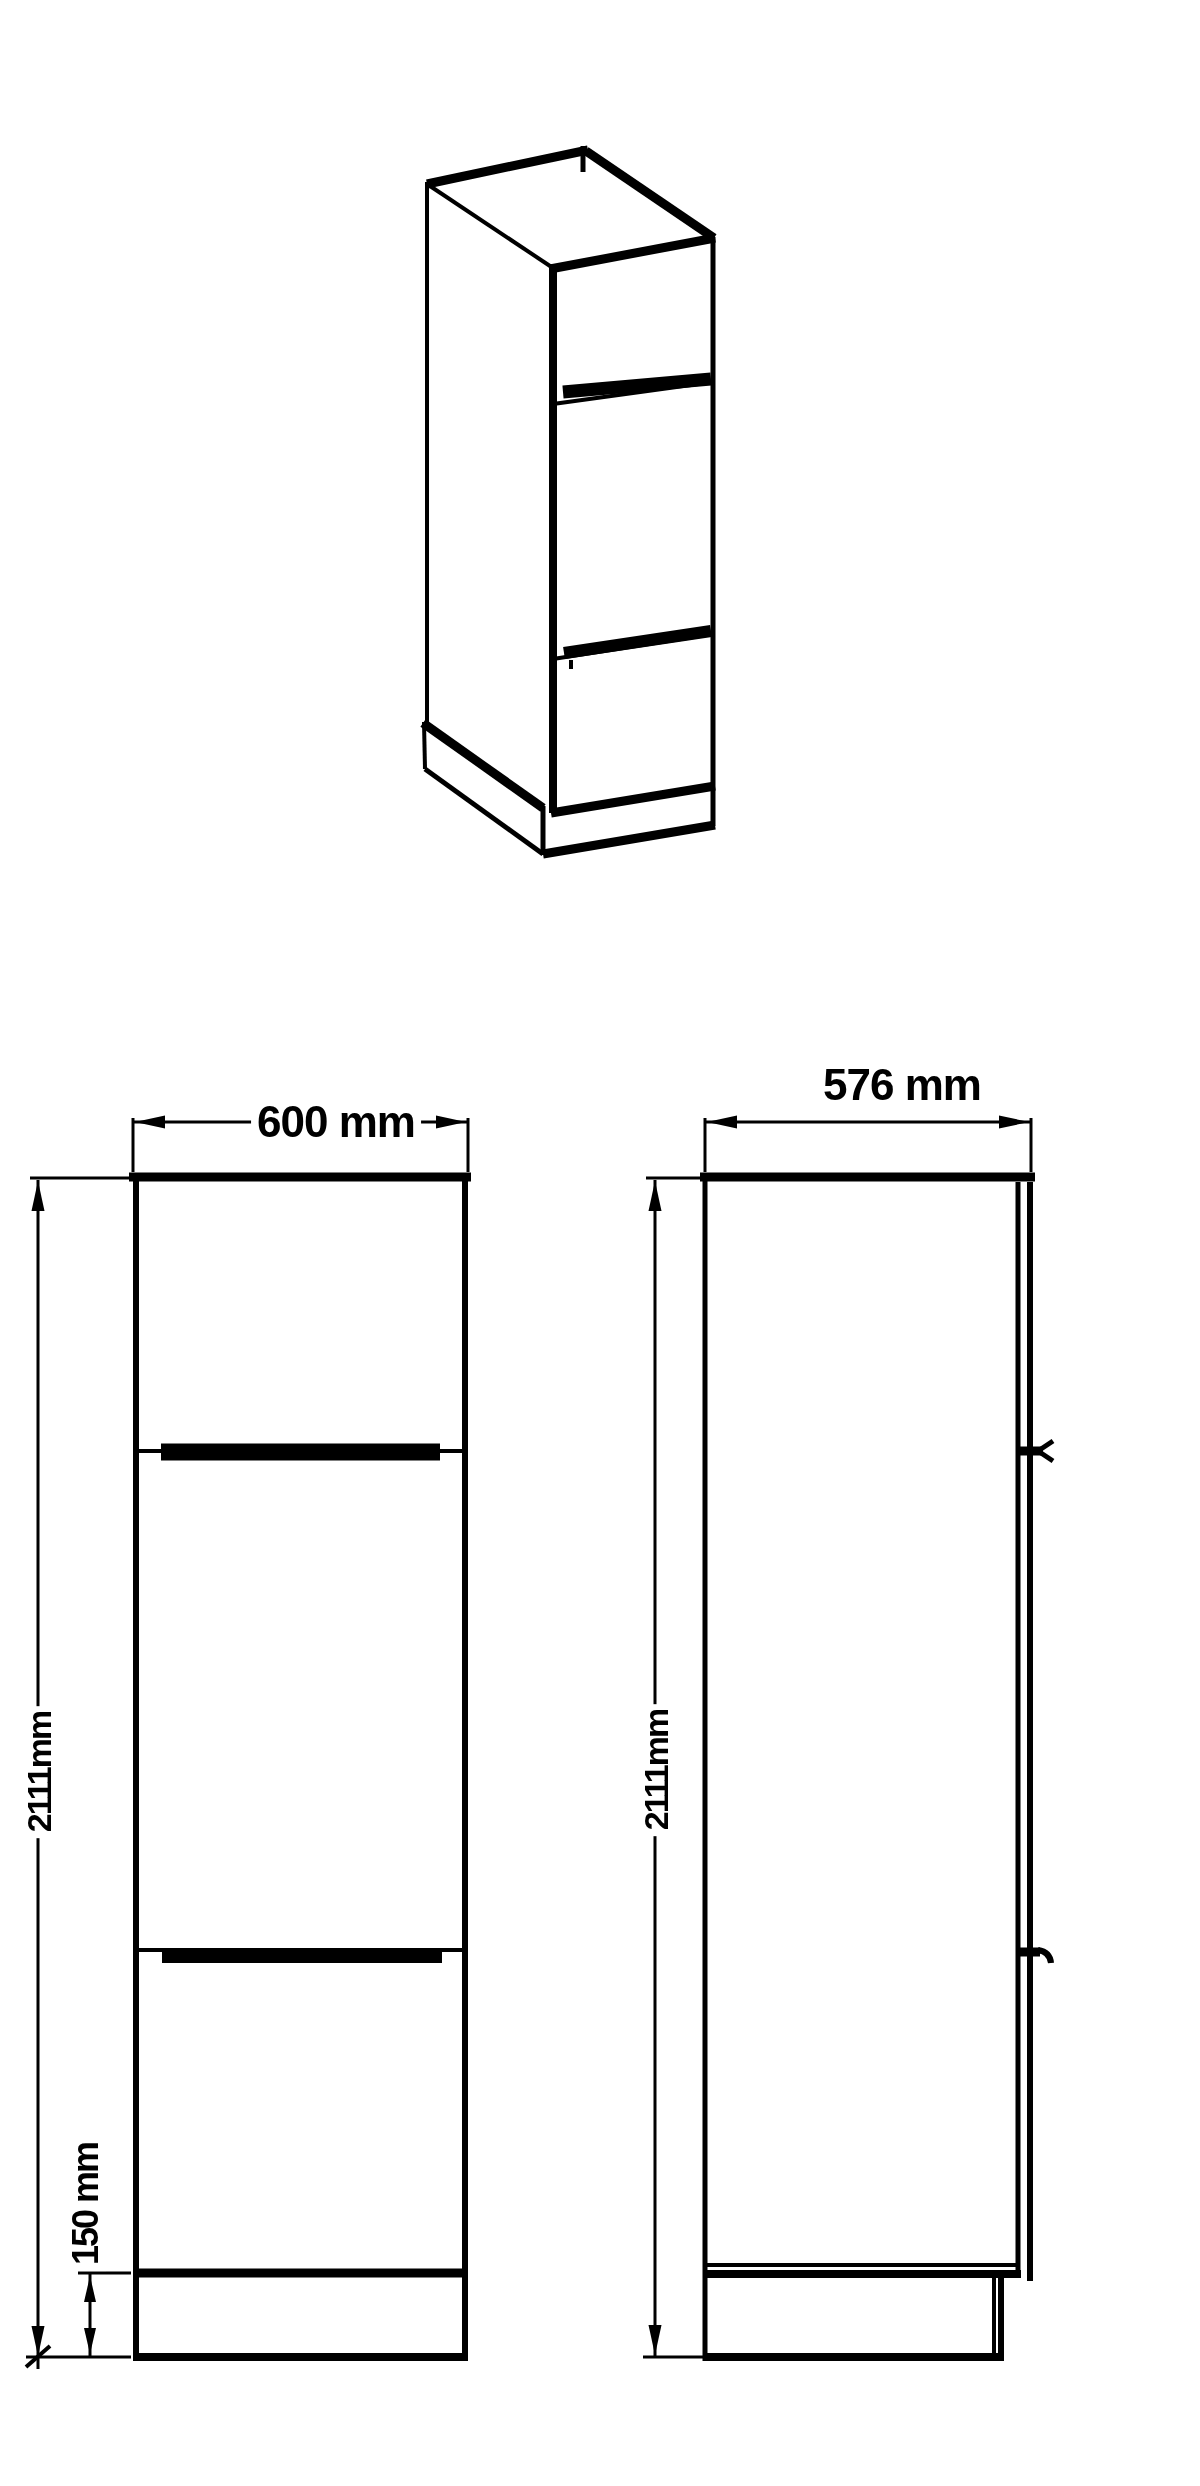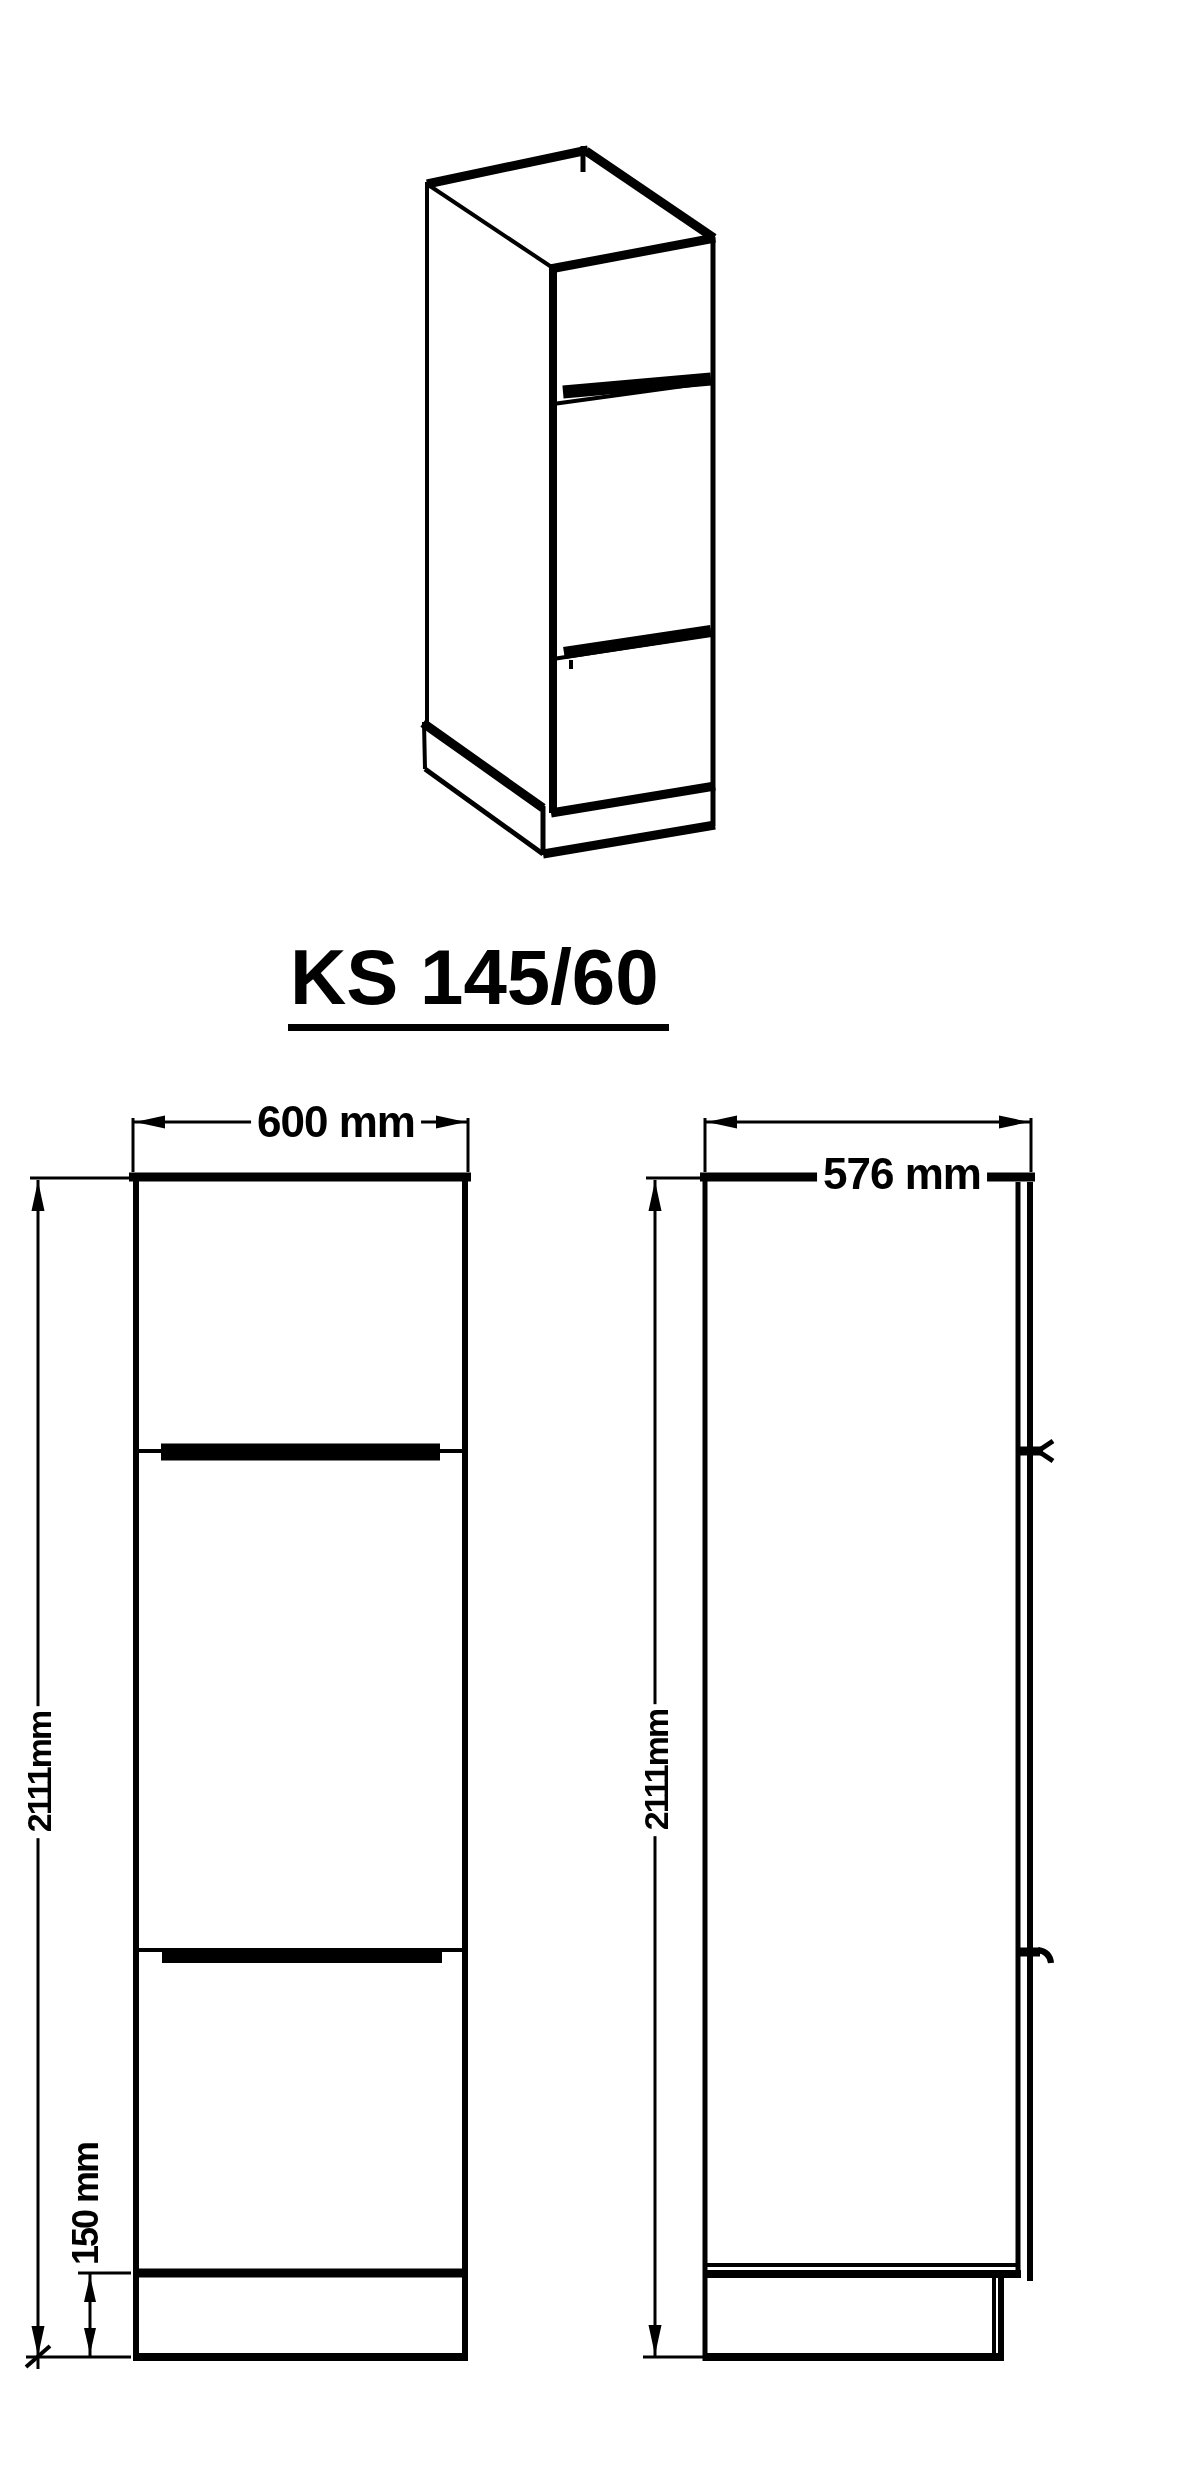--- a/index.html
+++ b/index.html
@@ -117,25 +117,24 @@
       <polygon points="90,2354 84,2328 96,2328" fill="#000" stroke="none"></polygon>
 
       <line x1="646" y1="1178" x2="703" y2="1178"></line>
       <line x1="643" y1="2357" x2="703" y2="2357"></line>
       <line x1="655" y1="1180" x2="655" y2="2357"></line>
       <polygon points="655,1181 648.5,1211 661.5,1211" fill="#000" stroke="none"></polygon>
       <polygon points="655,2355 648.5,2325 661.5,2325" fill="#000" stroke="none"></polygon>
     </g>
   </svg>
 
-  <div class="title">KS 145/60</div>
 
   <div class="dim-label size-lg h-center" style="left:300px;top:1122px;">600 mm</div>
 
-  <div class="dim-label size-lg h-center" style="left:866px;top:1174px;">576 mm</div>
+  <div class="dim-label size-lg h-center" style="left:866px;top:1085px;">576 mm</div>
 
   <div class="dim-label size-sm v-rot" style="left:39px;top:1772px;">2111mm</div>
 
   <div class="dim-label size-sm v-rot" style="left:656px;top:1770px;">2111mm</div>
 
   <div class="dim-label size-md v-rot" style="left:86px;top:2204px;">150 mm</div>
 
 </div>
 
 </body></html>

